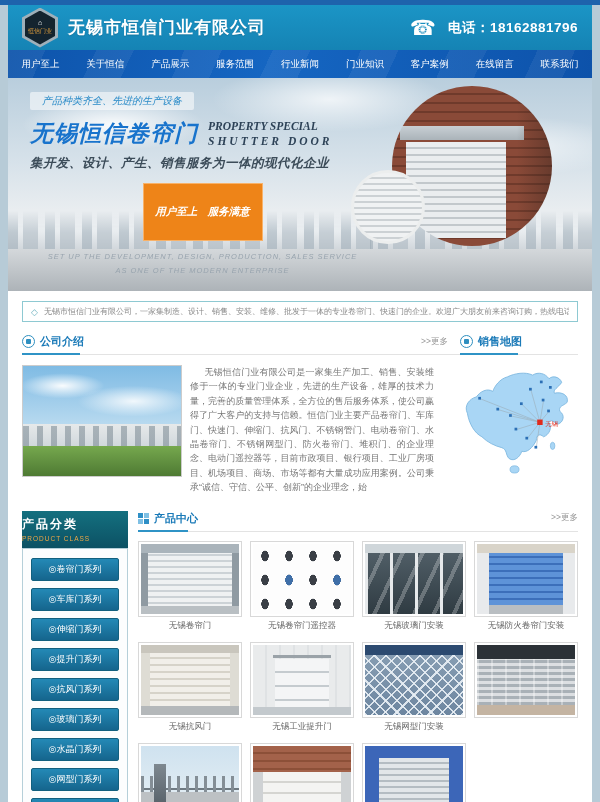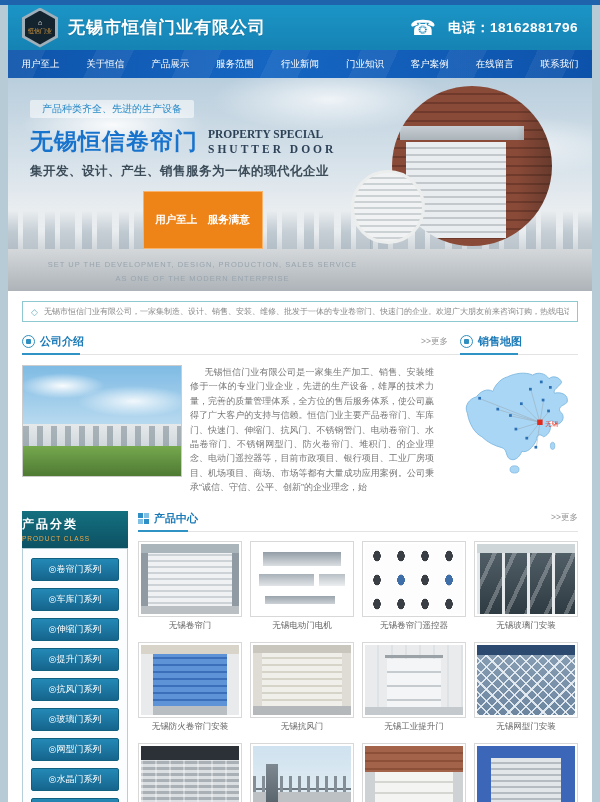--- a/index.html
+++ b/index.html
@@ -34,21 +34,21 @@
       radial-gradient(ellipse 140px 40px at 18% 22%, rgba(255,255,255,0.9), transparent 65%),
       radial-gradient(ellipse 180px 50px at 55% 10%, rgba(255,255,255,0.75), transparent 65%),
       radial-gradient(ellipse 160px 45px at 88% 32%, rgba(255,255,255,0.6), transparent 65%),
       linear-gradient(180deg,#b9cedd 0%,#d7e2ea 40%,#e9edf0 62%,#e9edf0 72%,#cdd3d8 82%,#b4bcc3 100%); }
   .skyline { position:absolute; left:0; right:0; bottom:42px; height:38px; opacity:.45; background:
       linear-gradient(180deg, rgba(233,237,240,1), rgba(233,237,240,0) 55%),
       repeating-linear-gradient(90deg,#8fa0ad 0 10px, transparent 10px 15px, #9fadb8 15px 30px, transparent 30px 37px); }
   .tower { position:absolute; bottom:42px; left:62%; width:3px; height:70px; background:#97a6b1; opacity:.55; }
   .ground { position:absolute; left:0; right:0; bottom:0; height:42px; background:linear-gradient(180deg,#d4d8db,#adb3b8); }
 
-  .banner-content { position:absolute; left:22px; top:20px; width:345px; z-index:3; }
+  .banner-content { position:absolute; left:22px; top:12px; width:345px; z-index:3;font-style:italic; }
   .tagline { display:inline-block; background:rgba(255,255,255,0.55); color:#2a8bc8; font-size:10px; padding:2px 12px; border-radius:2px; }
   .title-row { margin-top:8px; display:flex; align-items:center; gap:10px; }
   .cn-title { font-size:23px; font-weight:bold; color:#1873cc; letter-spacing:1px; white-space:nowrap; }
   .en-title { font-family:"Liberation Serif","DejaVu Serif",serif; font-weight:bold; color:#2d4257; font-size:11.5px; line-height:1.3; }
   .en-title .l2 { letter-spacing:3px; }
   .slogan { margin-top:6px; font-size:12.5px; font-weight:bold; color:#3c4c59; letter-spacing:0.5px; }
   .btn-orange { display:block; width:120px; margin:11px auto 0; background:#ee8418; border:1px solid #f8b269; color:#fff; font-size:10.5px; font-weight:bold; text-align:center; padding:21px 0; cursor:pointer; }
   .caption-en { margin-top:9px; text-align:center; font-size:7.5px; color:#98a4ae; letter-spacing:1px; line-height:1.9; }
 
   .circle-big { position:absolute; right:40px; top:8px; width:160px; height:160px; border-radius:50%; z-index:2; background:
@@ -303,22 +303,22 @@
           <div class="sidebar-title">产品分类</div>
           <div class="sidebar-sub">PRODUCT CLASS</div>
         </div>
         <div class="sidebar-list">
           <a class="sidebar-item">◎卷帘门系列</a>
           <a class="sidebar-item">◎车库门系列</a>
           <a class="sidebar-item">◎伸缩门系列</a>
           <a class="sidebar-item">◎提升门系列</a>
           <a class="sidebar-item">◎抗风门系列</a>
           <a class="sidebar-item">◎玻璃门系列</a>
+          <a class="sidebar-item">◎水晶门系列</a>
           <a class="sidebar-item">◎网型门系列</a>
-          <a class="sidebar-item">◎水晶门系列</a>
           <a class="sidebar-item">◎快速门系列</a>
 
         </div>
       </div>
 
       <div class="main-products">
         <div class="products-head">
           <div class="title-wrap">
             <span class="grid-icon"></span>
             <span class="section-title">产品中心</span>
@@ -328,26 +328,20 @@
 
         <div class="product-grid">
           <div class="product-cell">
             <div class="product-img">
                 <div class="art art-roller-white"></div>
               </div>
             <div class="product-label">无锡卷帘门</div>
           </div>
           <div class="product-cell">
             <div class="product-img">
-                <div class="art art-motor"></div>
-              </div>
-            <div class="product-label">无锡电动门电机</div>
-          </div>
-          <div class="product-cell">
-            <div class="product-img">
                 <div class="art art-remotes"></div>
               </div>
             <div class="product-label">无锡卷帘门遥控器</div>
           </div>
           <div class="product-cell">
             <div class="product-img">
                 <div class="art art-glass"></div>
               </div>
             <div class="product-label">无锡玻璃门安装</div>
           </div>

